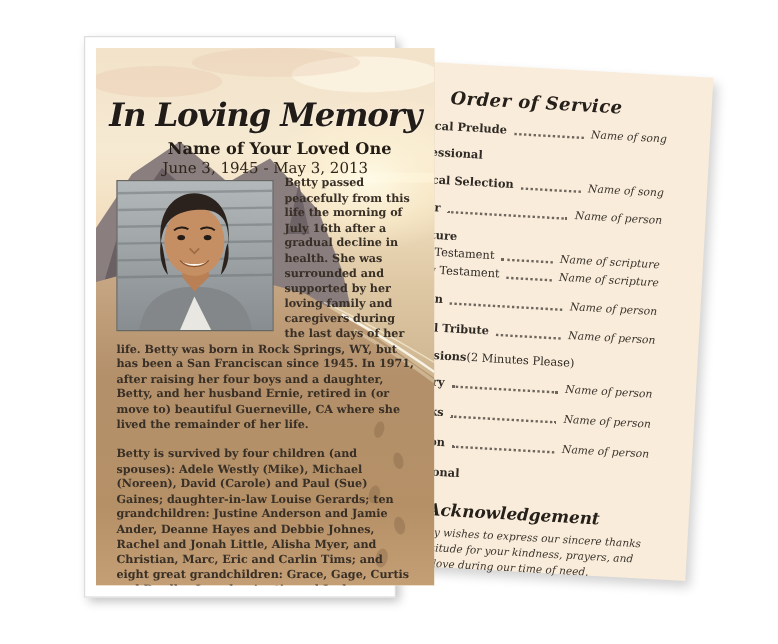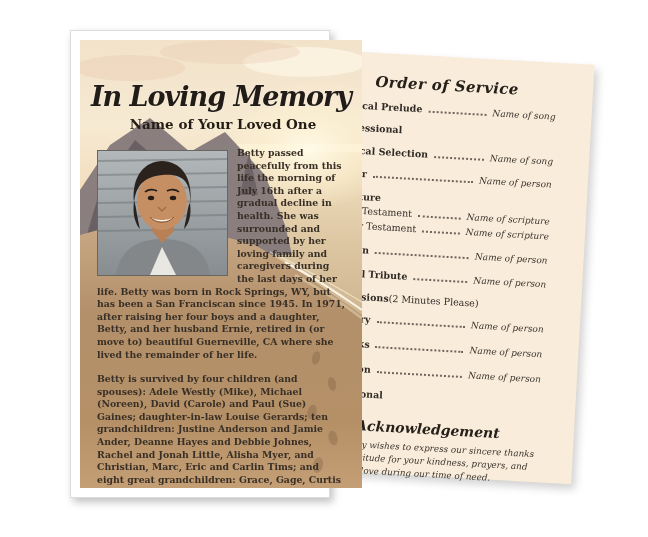--- a/index.html
+++ b/index.html
@@ -47,21 +47,21 @@
   }
   .beach{position:relative;width:282px;height:448px;overflow:hidden;background:#e9d8bd;}
   .beach svg.bg{position:absolute;left:0;top:0;}
   .memorial-title{
     position:absolute;top:42px;left:0;width:100%;text-align:center;
     font-style:italic;font-weight:bold;font-size:27px;line-height:30px;
     letter-spacing:-1px;color:#211c18;
     text-shadow:0 0 2px rgba(255,255,255,.5);
   }
   .loved-name{
-    position:absolute;top:76px;left:2px;width:100%;text-align:center;
+    position:absolute;top:76px;left:12px;width:100%;text-align:center;
     font-weight:bold;font-size:13.5px;color:#241d15;
   }
   .life-dates{
     position:absolute;top:92px;left:0;width:100%;text-align:center;
     font-size:12.5px;color:#2e2619;
   }
   .obit{
     position:absolute;top:107px;left:17px;right:14px;
     font-size:9.3px;line-height:12.6px;color:#382f26;text-align:left;
   }
@@ -213,20 +213,21 @@
           <ellipse cx="236" cy="318" rx="4" ry="7" transform="rotate(15 236 318)"></ellipse>
           <ellipse cx="252" cy="344" rx="4" ry="7" transform="rotate(-12 252 344)"></ellipse>
           <ellipse cx="232" cy="372" rx="4.5" ry="7.5" transform="rotate(14 232 372)"></ellipse>
           <ellipse cx="253" cy="398" rx="4.5" ry="7.5" transform="rotate(-12 253 398)"></ellipse>
           <ellipse cx="238" cy="425" rx="5" ry="8" transform="rotate(12 238 425)"></ellipse>
         </g>
       </svg>
 
       <div class="memorial-title">In Loving Memory</div>
       <div class="loved-name">Name of Your Loved One</div>
+      <div class="life-dates">June 3, 1945 - May 3, 2013</div>
 
       <div class="obit">
         <div class="photo">
           <svg width="129" height="124" viewBox="0 0 129 124">
             <defs>
               <linearGradient id="pbg" x1="0" y1="0" x2="0" y2="1">
                 <stop offset="0" stop-color="#b3b8ba"></stop>
                 <stop offset="1" stop-color="#878d90"></stop>
               </linearGradient>
             </defs>

